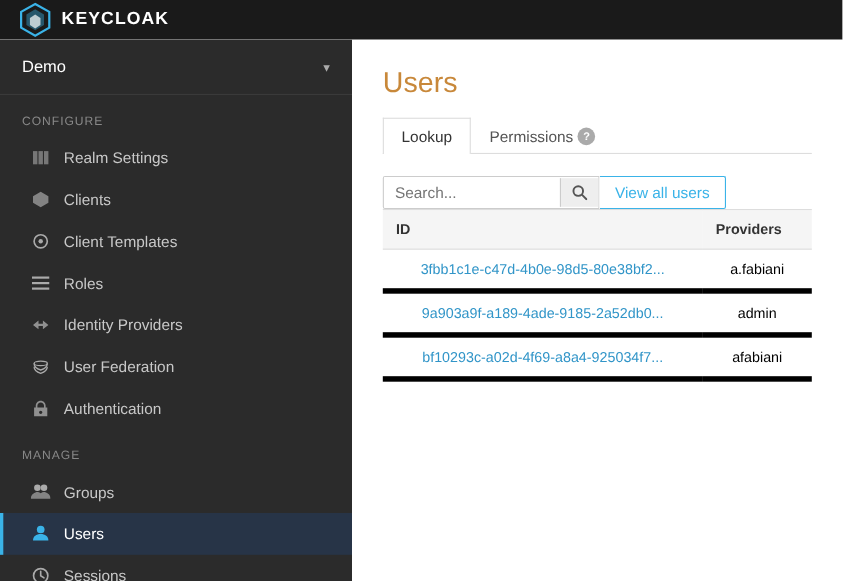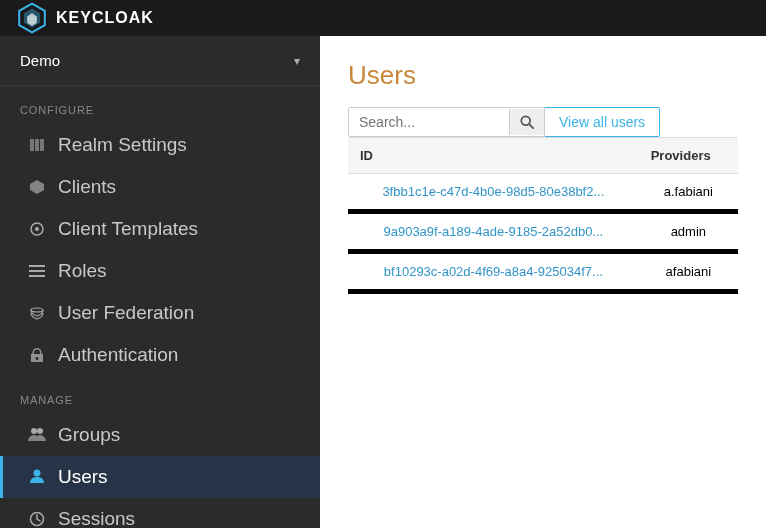--- a/index.html
+++ b/index.html
@@ -75,21 +75,21 @@
       padding: 18px 20px 8px 20px;
     }
 
     .sidebar-item {
       display: flex;
       align-items: center;
       gap: 12px;
       padding: 10px 20px 10px 28px;
       cursor: pointer;
       color: #c8c8c8;
-      font-size: 19px;
+      font-size: 14px;
       transition: background 0.15s;
     }
     .sidebar-item.active {
       background: #0d6efd22;
       border-left: 3px solid #3ab3e8;
       padding-left: 25px;
       color: #fff;
     }
     .sidebar-item-icon {
       width: 18px;
@@ -287,20 +287,28 @@
       <span class="sidebar-item-icon">
         <svg width="16" height="16" viewBox="0 0 16 16" fill="currentColor">
             <rect y="2" width="16" height="2"></rect>
             <rect y="7" width="16" height="2"></rect>
             <rect y="12" width="16" height="2"></rect>
           </svg>
       </span>
       <span>Roles</span>
     </div>
 
+    <div class="sidebar-item">
+      <span class="sidebar-item-icon">
+        <svg width="16" height="16" viewBox="0 0 16 16" fill="currentColor">
+            <path d="M1 8 L6 4 L6 7 L10 7 L10 4 L15 8 L10 12 L10 9 L6 9 L6 12 Z" opacity="0.8"></path>
+          </svg>
+      </span>
+      <span>Identity Providers</span>
+    </div>
 
     <div class="sidebar-item">
       <span class="sidebar-item-icon">
         <svg width="16" height="16" viewBox="0 0 16 16" fill="currentColor">
             <ellipse cx="8" cy="5" rx="6" ry="2" fill="none" stroke="currentColor" stroke-width="1.2"></ellipse>
             <path d="M2 5 Q2 9 8 11 Q14 9 14 5" fill="none" stroke="currentColor" stroke-width="1.2"></path>
             <path d="M2 8 Q2 12 8 14 Q14 12 14 8" fill="none" stroke="currentColor" stroke-width="1.2"></path>
           </svg>
       </span>
       <span>User Federation</span>
@@ -347,20 +355,29 @@
       </span>
       <span>Sessions</span>
     </div>
 
   </div>
 
   <div class="content">
 
     <h1 class="page-title">Users</h1>
 
+    <div class="tabs">
+      <div class="tab active">
+        <span>Lookup</span>
+      </div>
+      <div class="tab">
+        <span>Permissions</span>
+        <span class="tab-help">?</span>
+      </div>
+    </div>
 
     <div class="search-row">
       <div class="search-input-wrapper">
         <input class="search-input" type="text" placeholder="Search..." style="">
         <button class="search-btn">
           <svg width="14" height="14" viewBox="0 0 16 16" fill="currentColor">
             <circle cx="6.5" cy="6.5" r="5" fill="none" stroke="currentColor" stroke-width="2"></circle>
             <line x1="10.5" y1="10.5" x2="15" y2="15" stroke="currentColor" stroke-width="2" stroke-linecap="round"></line>
           </svg>
         </button>

